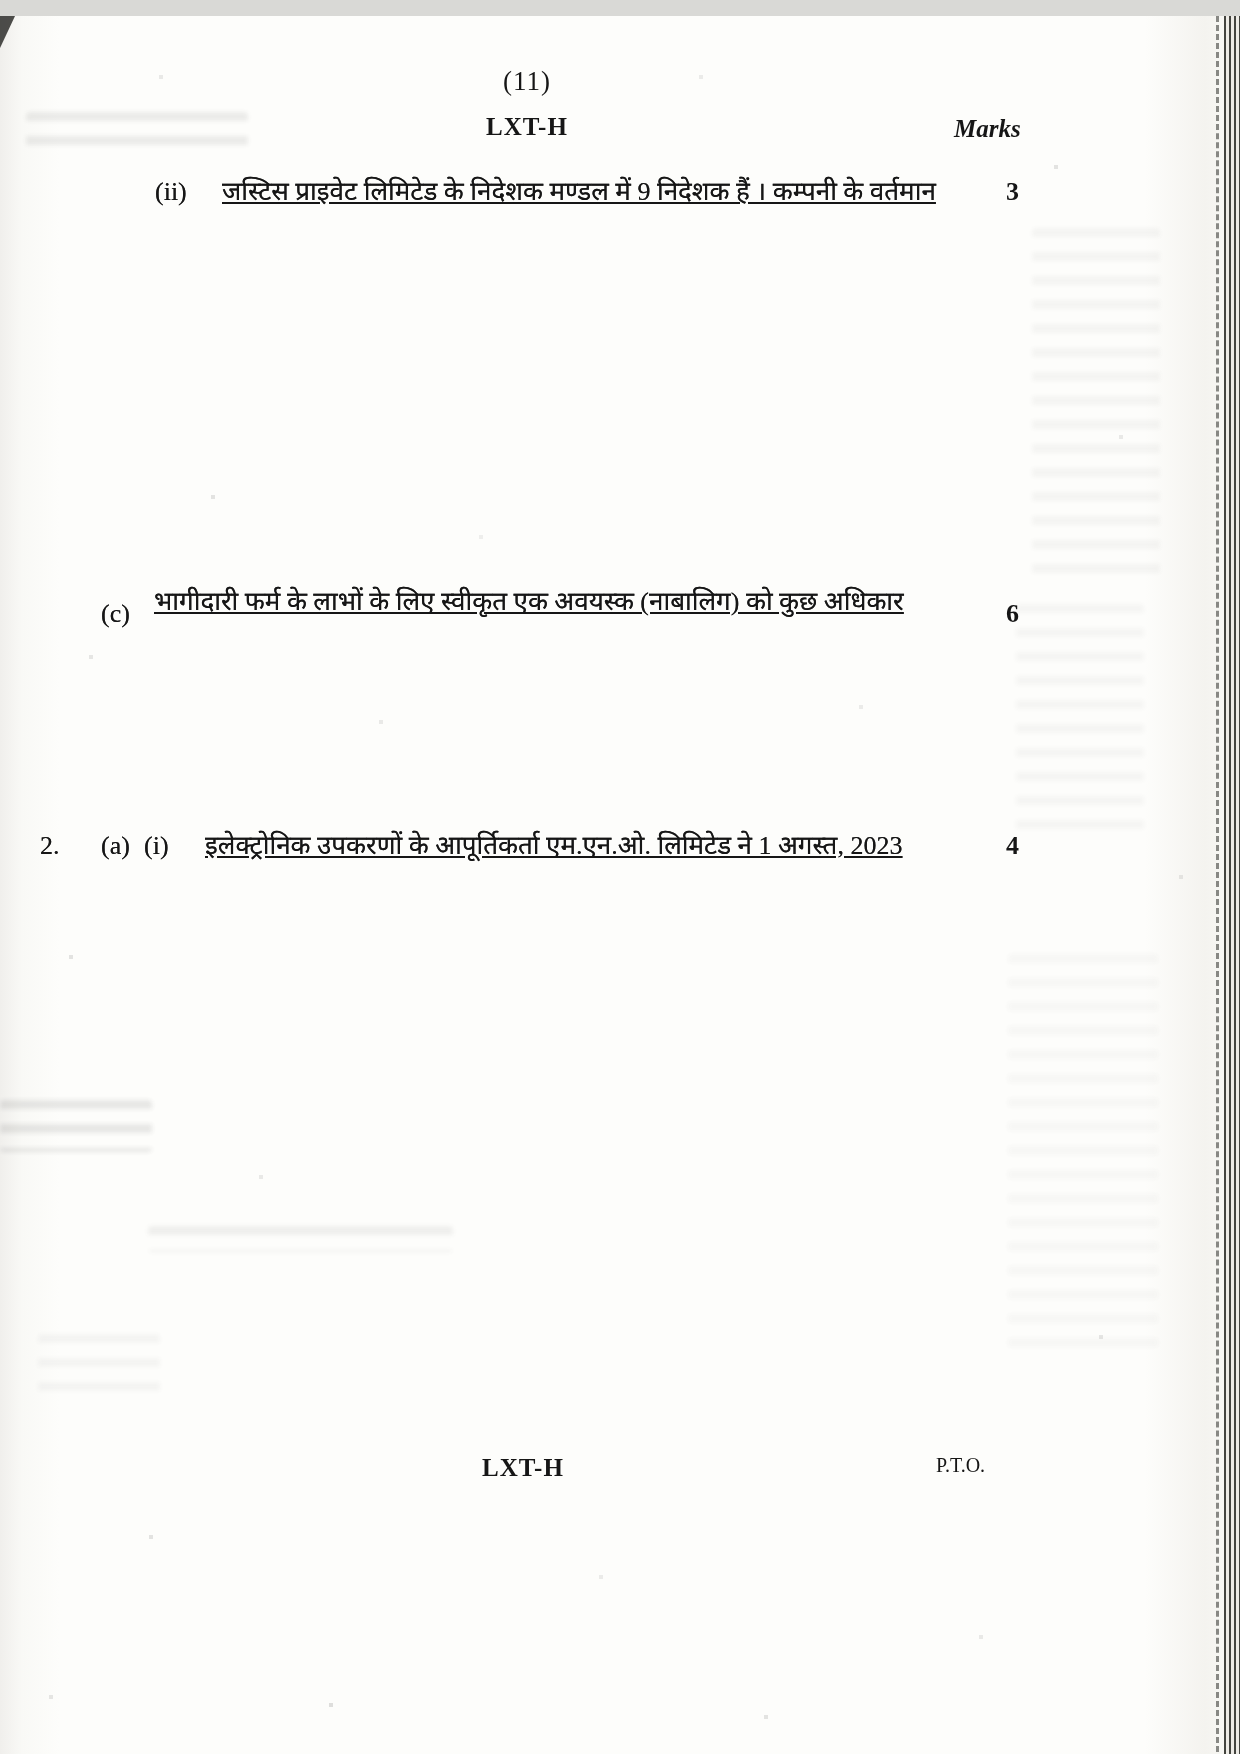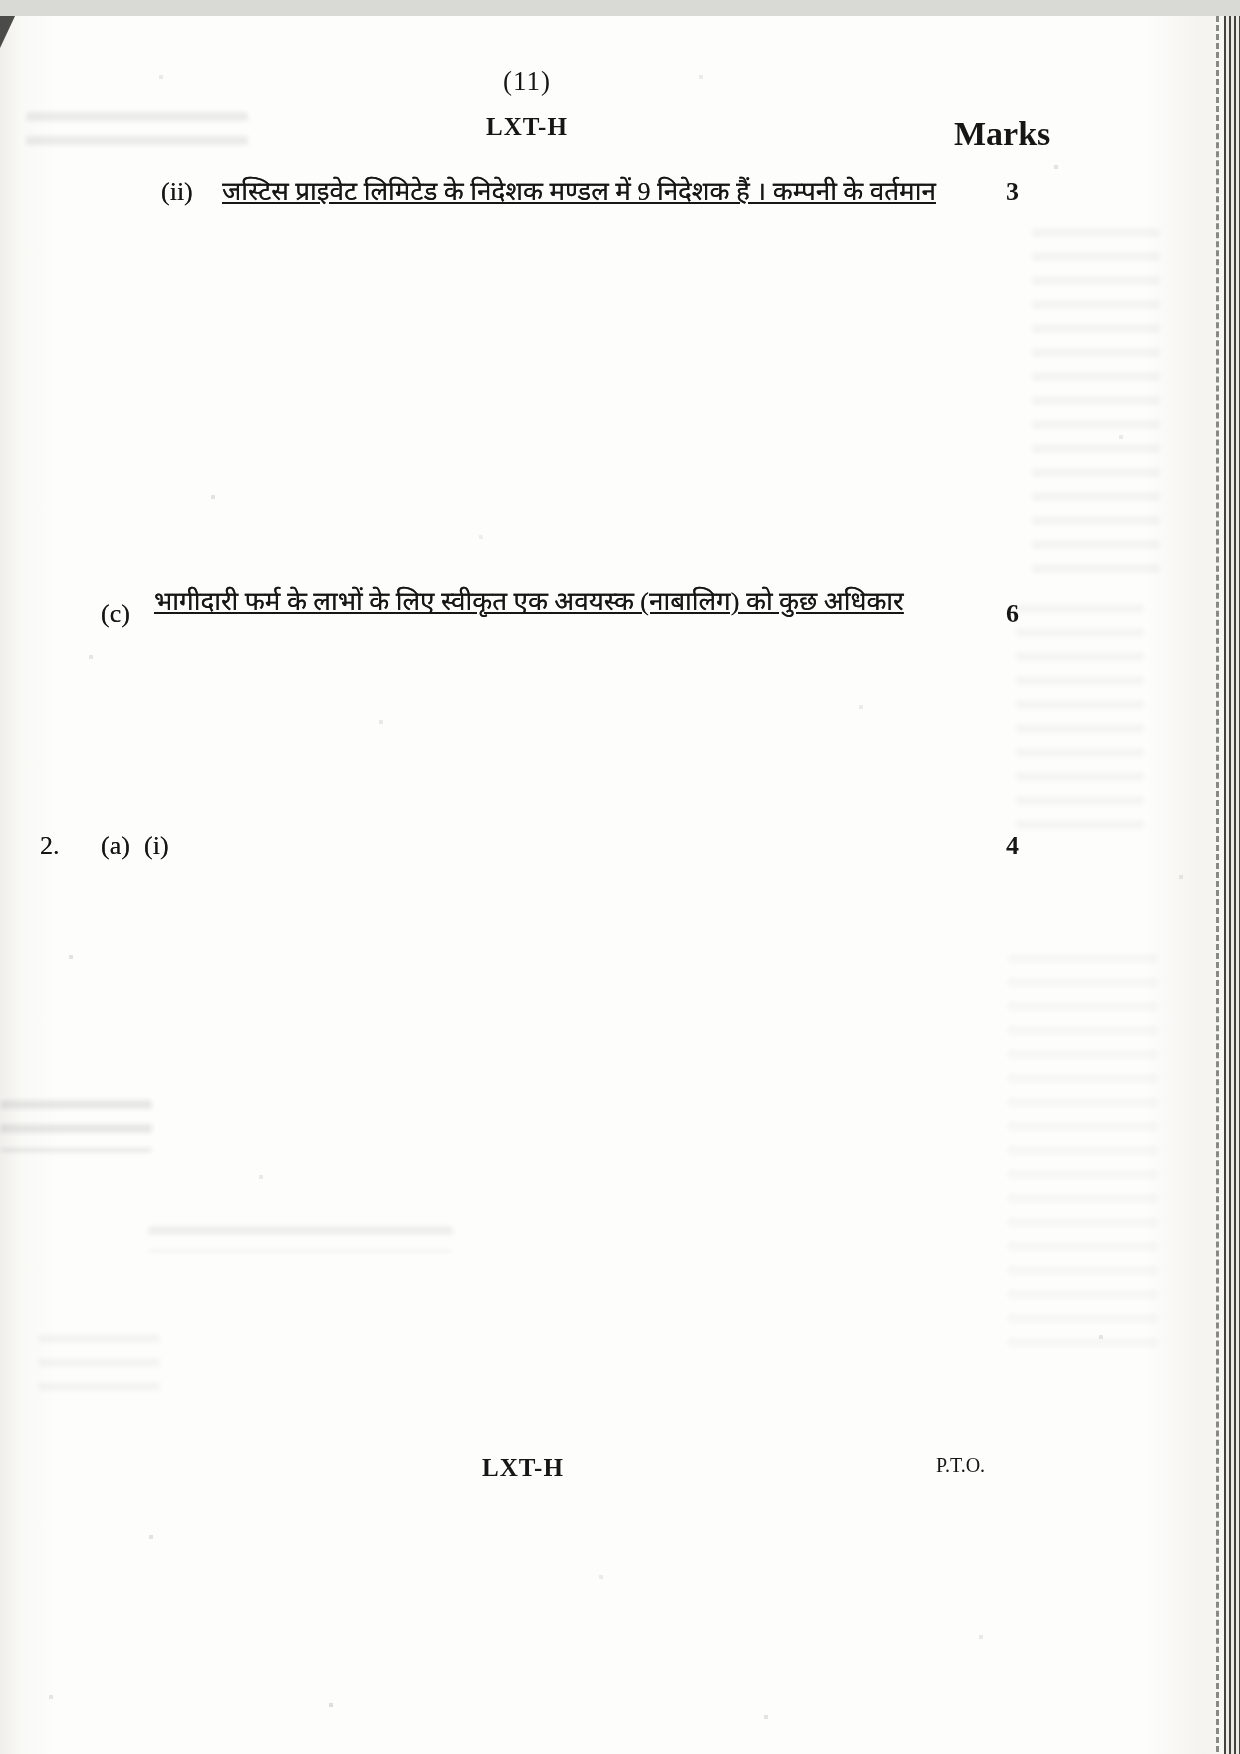--- a/index.html
+++ b/index.html
@@ -9,35 +9,35 @@
     margin:16px auto;
     background:linear-gradient(90deg,#f0efec 0px,#f9f9f6 22px,#fdfdfb 60px,#fdfdfb 1145px,#f4f3ef 1205px,#fbfbf8 1240px);
     overflow:hidden;
     font-family:"Liberation Serif","DejaVu Serif",serif;
     color:#161616;
   }
   .abs { position:absolute; }
   
   .page-number { left:503px; top:50px; font-size:27px; letter-spacing:1px; }
   .header-code { left:486px; top:97px; font-size:25px; font-weight:bold; letter-spacing:1px; }
-  .marks-label { left:954px; top:99px; font-size:34px; font-weight:bold; }
+  .marks-label { left:954px; top:99px; font-size:25px; font-weight:bold;font-style:italic; }
   .footer-code { left:482px; top:1438px; font-size:25px; font-weight:bold; letter-spacing:1px; }
   .pto-label   { left:936px; top:1438px; font-size:20px; font-weight:normal; }
   
   .q-label { font-size:26px; text-shadow:0 0 0.6px rgba(20,20,20,.8); }
   .q-body  { overflow:hidden;text-decoration:underline; }
   .line {
     white-space:nowrap;
     font-size:26px;
     text-shadow:0 0 0.6px rgba(20,20,20,.8);
   }
   .lh47 .line, .lh47 { height:47px; line-height:47px; }
   .lh45 .line, .lh45 { height:45px; line-height:45px; }
   #q-ii-body { left:222px; top:152px; width:726px; }
-  #q-ii-label { left:161px; top:152px; }
+  #q-ii-label { left:155px; top:152px; }
   #q-c-body { left:154px; top:563px; width:796px; }
   #q-c-label { left:101px; top:575px; }
   #q2-body { left:205px; top:806px; width:744px; }
   #q2-number { left:40px;  top:806px; }
   #q2-sub    { left:101px; top:806px; }
   #q2-part   { left:144px; top:806px; }
   .marks-value { left:1006px; font-size:26px; font-weight:bold; }
   #marks-ii { top:152px; }
   #marks-c  { top:575px; }
   #marks-2ai{ top:806px; }
@@ -102,18 +102,22 @@
   <div class="abs q-label lh45" id="q-c-label">(c)</div>
   <div class="abs q-body lh45" id="q-c-body">
     <div class="line">भागीदारी फर्म के लाभों के लिए स्वीकृत एक अवयस्क (नाबालिग) को कुछ अधिकार</div>
 
   </div>
   <div class="abs marks-value lh45" id="marks-c">6</div>
 
   <div class="abs q-label lh47" id="q2-number">2.</div>
   <div class="abs q-label lh47" id="q2-sub">(a)</div>
   <div class="abs q-label lh47" id="q2-part">(i)</div>
+  <div class="abs q-body lh47" id="q2-body">
+    <div class="line">इलेक्ट्रोनिक उपकरणों के आपूर्तिकर्ता एम.एन.ओ. लिमिटेड ने 1 अगस्त, 2023</div>
+
+  </div>
   <div class="abs marks-value lh47" id="marks-2ai">4</div>
 
   <div class="abs footer-code">LXT-H</div>
   <div class="abs pto-label">P.T.O.</div>
 
 </div>
 
 </body></html>

